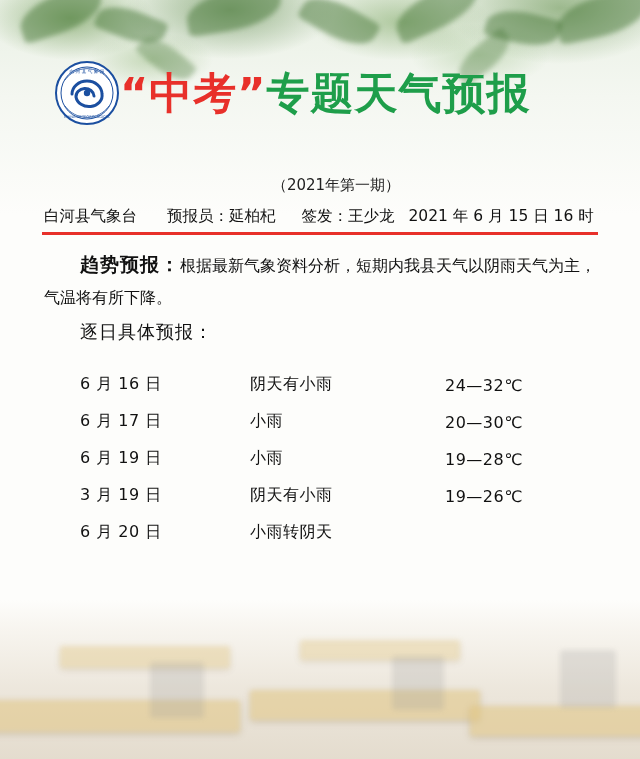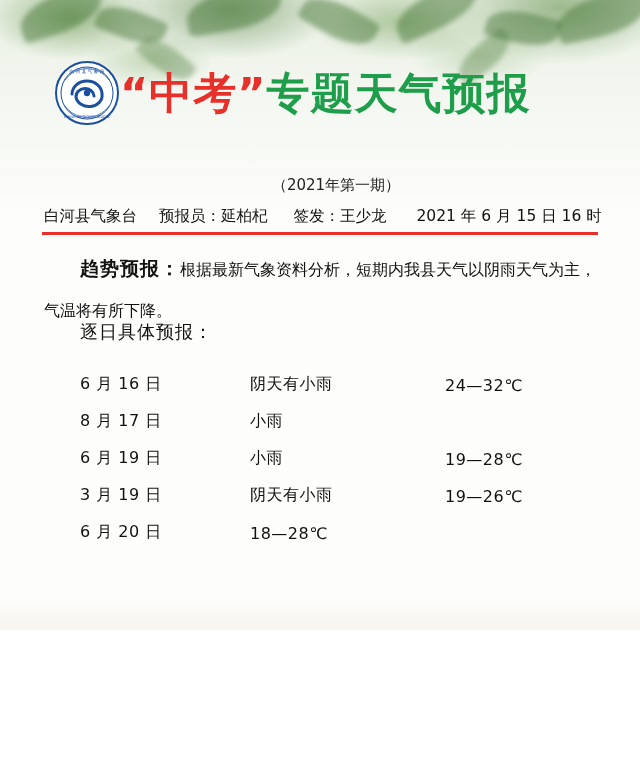--- a/index.html
+++ b/index.html
@@ -10,21 +10,21 @@
     width: 640px;
     height: 759px;
     font-family: "Liberation Serif", serif;
     background: #ffffff;
     overflow: hidden;
   }
 
   .page {
     position: relative;
     width: 640px;
-    height: 630px;
+    height: 759px;
     background: #fdfdfb;
     overflow: hidden;
   }
 
   
   .bg-top {
     position: absolute;
     left: 0; top: 0;
     width: 640px; height: 215px;
     background:
@@ -96,38 +96,38 @@
   .meta {
     position: absolute;
     left: 44px; top: 206px;
     width: 560px;
     font-size: 15.5px;
     color: #111;
     white-space: nowrap;
     font-family: "DejaVu Sans", "Liberation Sans", sans-serif;
   }
   .meta span { display: inline-block; }
-  .meta .sp1 { margin-right: 22px; font-family: Liberation Serif, serif; }
+  .meta .sp1 { margin-right: 30px; font-family: Liberation Serif, serif; }
   .meta .sp2 { margin-right: 26px; }
-  .meta .sp3 { margin-right: 30px; }
+  .meta .sp3 { margin-right: 14px; }
 
   .rule {
     position: absolute;
     left: 42px; top: 232px;
     width: 556px; height: 3px;
     background: #e8302a;
   }
 
   
   .trend {
     position: absolute;
     left: 44px; top: 248px;
     width: 556px;
     font-size: 16.5px;
-    line-height: 41px;
+    line-height: 32px;
     color: #111;
     font-family: "DejaVu Sans", "Liberation Sans", sans-serif;
   }
   .trend .lead {
     font-size: 19px;
     font-weight: 600;
     margin-left: 36px;
     letter-spacing: 1px;
   }
   .trend .body { font-size: 16px; }
@@ -216,32 +216,33 @@
 
   <div class="section-title">逐日具体预报：</div>
 
   <div class="forecast">
     <div class="frow">
       <div class="fdate">6 月 16 日</div>
       <div class="fcond">阴天有小雨</div>
       <div class="ftemp">24—32℃</div>
     </div>
     <div class="frow">
-      <div class="fdate">8 月 17 日</div>
+      <div class="fdate">6 月 17 日</div>
       <div class="fcond">小雨</div>
+      <div class="ftemp">20—30℃</div>
     </div>
     <div class="frow">
       <div class="fdate">6 月 19 日</div>
       <div class="fcond">小雨</div>
       <div class="ftemp">19—28℃</div>
     </div>
     <div class="frow">
       <div class="fdate">3 月 19 日</div>
       <div class="fcond">阴天有小雨</div>
       <div class="ftemp">19—26℃</div>
     </div>
     <div class="frow">
       <div class="fdate">6 月 20 日</div>
-      <div class="ftemp">18—28℃</div>
+      <div class="fcond">小雨转阴天</div>
     </div>
   </div>
 
 </div>
 
 </body></html>

